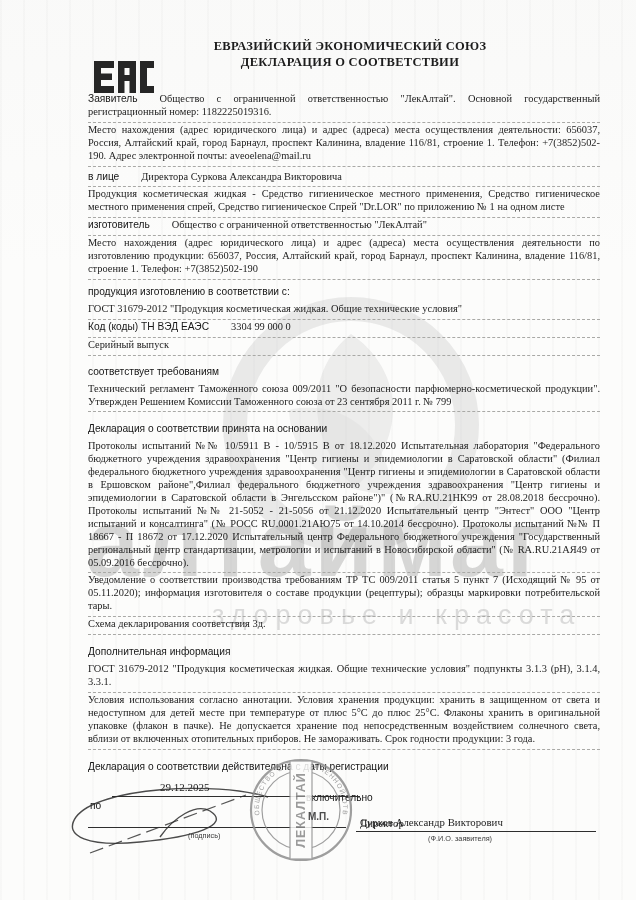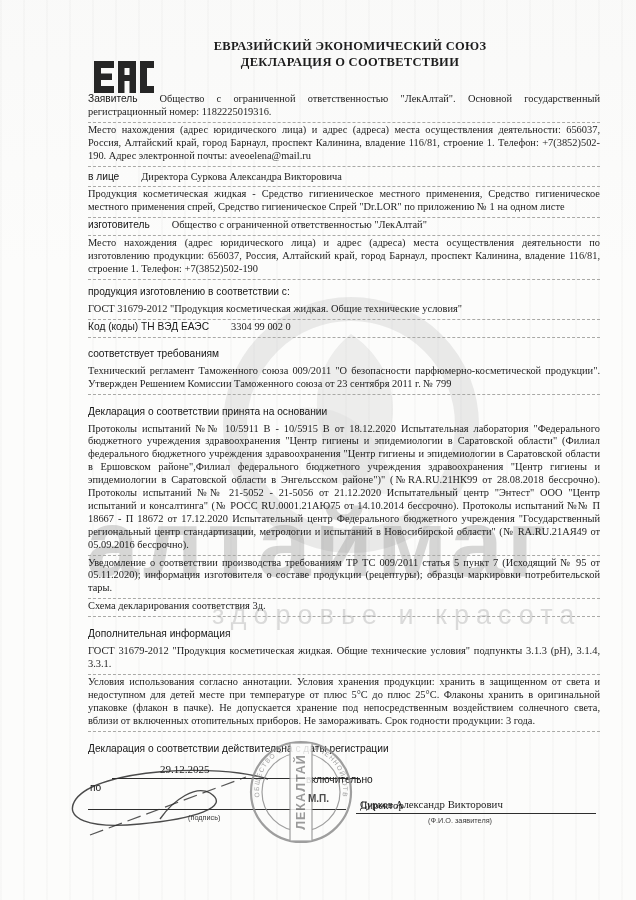--- a/index.html
+++ b/index.html
@@ -105,23 +105,26 @@
 
     <div class="blk">
       <span class="lbl">продукция изготовлению в соответствии с:</span>
     </div>
 
     <div class="blk sep">
       <p class="bodytxt">ГОСТ 31679-2012 "Продукция косметическая жидкая. Общие технические условия"</p>
     </div>
 
     <div class="blk sep">
-      <p class="bodytxt row"><span class="lbl">Код (коды) ТН ВЭД ЕАЭС</span><span class="inline-gap">3304 99 002 0</span></p>
-    </div>
-
+      <p class="bodytxt row"><span class="lbl">Код (коды) ТН ВЭД ЕАЭС</span><span class="inline-gap">3304 99 000 0</span></p>
+    </div>
+
+    <div class="blk sep">
+      <p class="bodytxt">Серийный выпуск</p>
+    </div>
 
     <div class="blk" style="padding-top:5px;">
       <span class="lbl">соответствует требованиям</span>
     </div>
 
     <div class="blk sep">
       <p class="bodytxt">Технический регламент Таможенного союза 009/2011 "О безопасности парфюмерно-косметической продукции". Утвержден Решением Комиссии Таможенного союза от 23 сентября 2011 г. № 799</p>
     </div>
 
     <div class="blk" style="padding-top:6px;">

